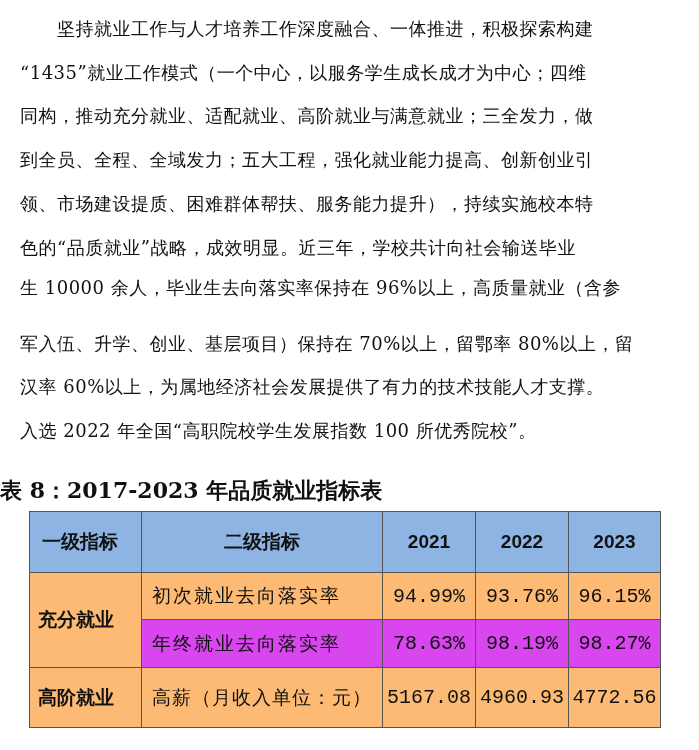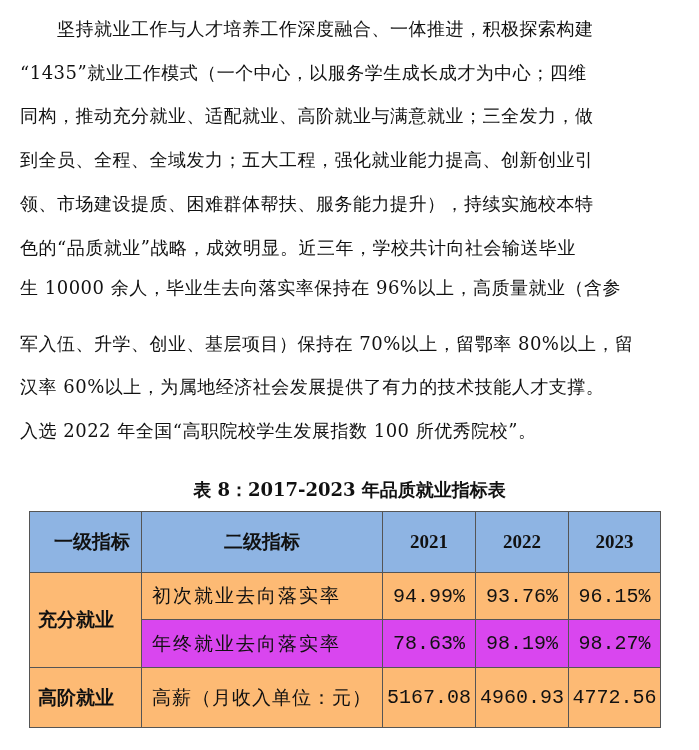--- a/index.html
+++ b/index.html
@@ -1,28 +1,28 @@
 <!DOCTYPE html>
 <html><head>
 <meta charset="utf-8">
 <style>
   html, body { margin: 0; padding: 0; background: #ffffff; }
   body { width: 699px; height: 750px; position: relative; overflow: hidden;
          font-family: "DejaVu Serif", "Liberation Serif", serif; color: #111; }
   .para { position: absolute; left: 20px; top: 0; width: 660px; }
   .line { position: absolute; left: 0; height: 30px; line-height: 30px;
           font-size: 18px; white-space: nowrap; letter-spacing: 0.5px; }
-  .caption { position: absolute; left: 0; width: 699px; top: 476px; text-align: center;
-             font-size: 18px; font-weight: bold; height: 28px; line-height: 28px; }
+  .caption { position: absolute; left: 0; width: 699px; top: 476px; text-align: left;
+             font-size: 22px; font-weight: bold; height: 28px; line-height: 28px; }
   table.tbl { position: absolute; left: 29px; top: 511px; border-collapse: collapse;
               table-layout: fixed; }
   table.tbl td { border: 1.5px solid #555; padding: 0; font-size: 19px; }
   .hdr td { background: #8eb4e3; font-weight: bold; text-align: center;
-            font-family: Liberation Serif, serif; height: 60px; }
-  .hdr td.l1 { text-align: left; padding-left: 24px; font-family: Liberation Sans, sans-serif; }
+            font-family: Liberation Sans, sans-serif; height: 60px; }
+  .hdr td.l1 { text-align: left; padding-left: 12px; font-family: Liberation Sans, sans-serif; }
   .hdr td.l2 { font-family: "DejaVu Sans", sans-serif; }
   .c-shade { background: #fdba74; }
   .c-white { background: #d946ef; }
   .cat { font-weight: bold; font-family: "DejaVu Sans", sans-serif; text-align: left;
          padding-left: 8px !important; margin-top: 40px; }
   .sub { text-align: left; padding-left: 10px !important; letter-spacing: 2px; }
   .num { text-align: center; font-family: Liberation Mono, monospace; font-size: 20px !important; margin-top: 35px; }
 </style>
 </head>
 <body>

